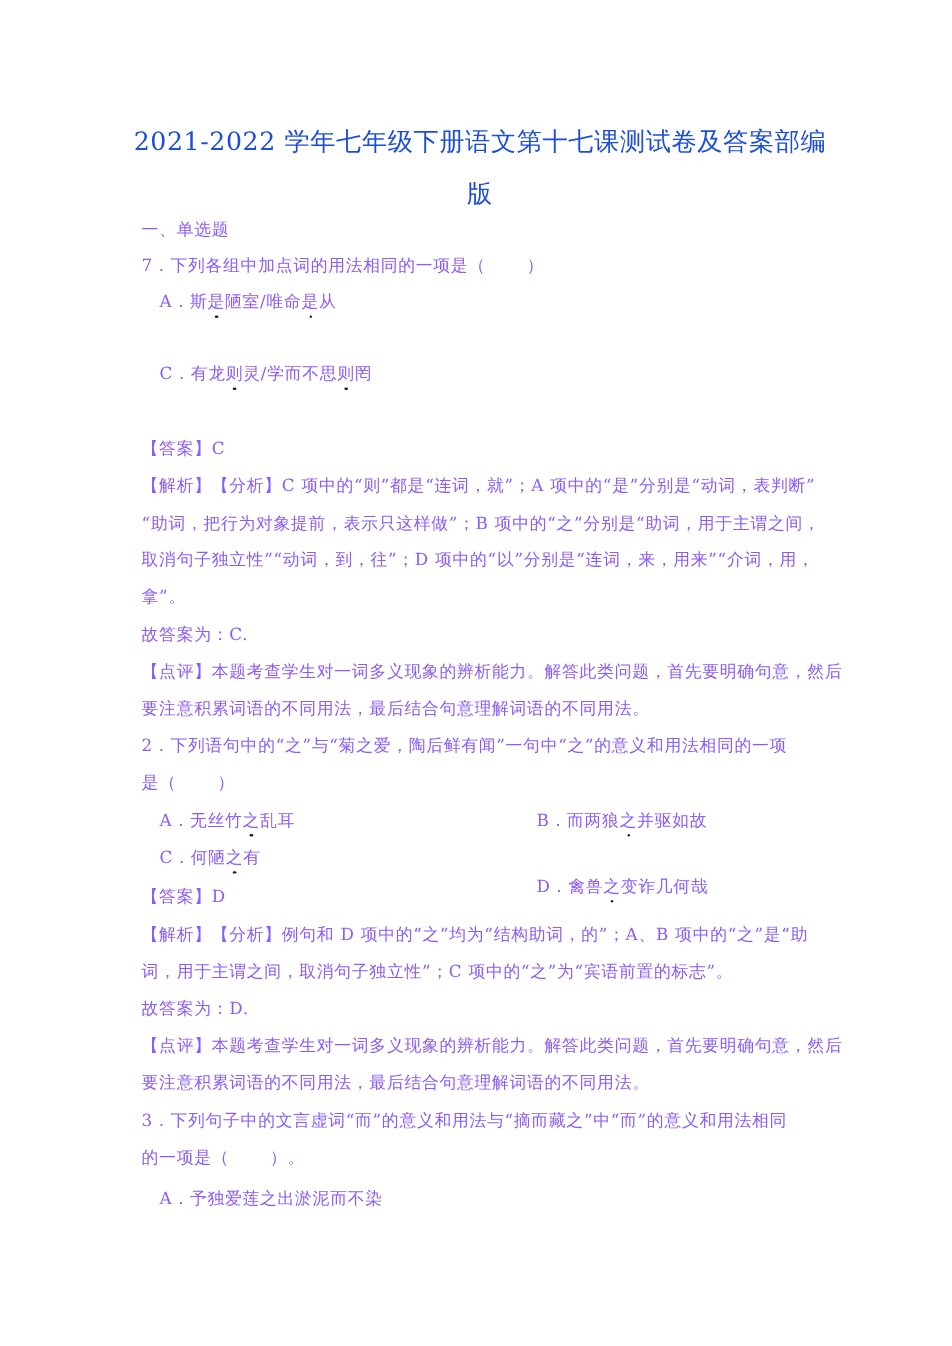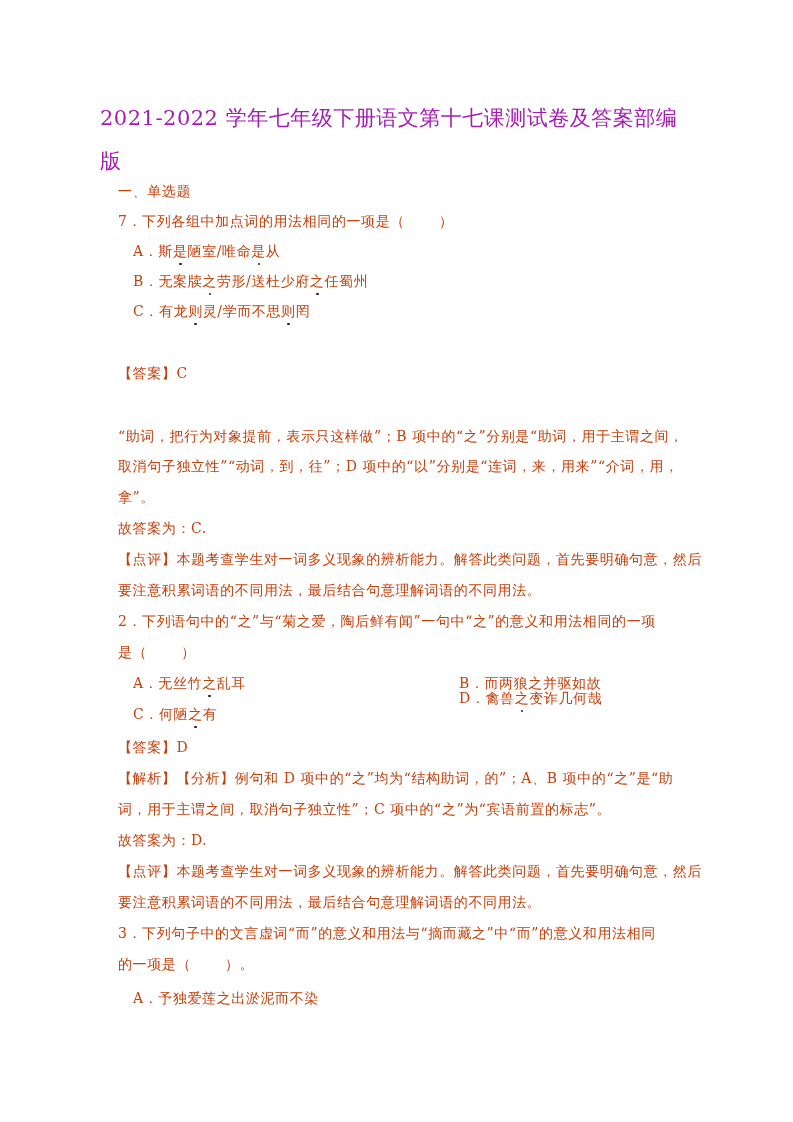--- a/index.html
+++ b/index.html
@@ -3,70 +3,70 @@
 <meta charset="utf-8">
 <style>
   html, body { margin: 0; padding: 0; }
   body {
     width: 793px; height: 1122px; background: #ffffff; color: #1a1a1a;
     font-family: "DejaVu Serif", "Liberation Serif", serif;
     position: relative; overflow: hidden;
   }
   .page { position: absolute; left: 0; top: 0; width: 793px; height: 1122px; }
   .title {
-    position: absolute; left: 100px; width: 600px; text-align: left;
-    font-size: 21px; letter-spacing: 0.5px; color: #a21caf;
+    position: absolute; left: 100px; width: 600px; text-align: center;
+    font-size: 21px; letter-spacing: 0.5px; color: #1d4ed8;
   }
   .line {
-    position: absolute; left: 118px; font-size: 14px; white-space: nowrap; color: #c2410c;
+    position: absolute; left: 118px; font-size: 14px; white-space: nowrap; color: #8b5cf6;
     letter-spacing: 0.6px;
   }
   .indent { left: 133px; }
-  .col2 { left: 447px; margin-left: 12px; }
+  .col2 { left: 447px; }
   .em { position: relative; display: inline-block; }
   .em::after {
     content: ""; position: absolute; left: 50%; bottom: -4px; width: 2.5px; height: 2.5px;
     margin-left: -1px; border-radius: 50%; background: #222;
   }
   .sp { display: inline-block; width: 34px; }
 </style>
 </head>
 <body>
 
 <div class="page">
   <div class="title" style="top:104px">2021-2022 学年七年级下册语文第十七课测试卷及答案部编</div>
   <div class="title" style="top:147px">版</div>
 
   <div class="line" style="top:183px">一、单选题</div>
 
   <div class="line" style="top:213px"><span>7．下列各组中加点词的用法相同的一项是（</span><span class="sp"></span><span>）</span></div>
 
   <div class="line indent" style="top:243px"><span>A．</span><span>斯</span><span class="em">是</span><span>陋室/唯命</span><span class="em">是</span><span>从</span></div>
 
-  <div class="line indent" style="top:273px"><span>B．</span><span>无案牍</span><span class="em">之</span><span>劳形/送杜少府</span><span class="em">之</span><span>任蜀州</span></div>
 
   <div class="line indent" style="top:303px"><span>C．</span><span>有龙</span><span class="em">则</span><span>灵/学而不思</span><span class="em">则</span><span>罔</span></div>
 
 
   <div class="line" style="top:365px">【答案】C</div>
+  <div class="line" style="top:396px">【解析】【分析】C 项中的“则”都是“连词，就”；A 项中的“是”分别是“动词，表判断”</div>
   <div class="line" style="top:428px">“助词，把行为对象提前，表示只这样做”；B 项中的“之”分别是“助词，用于主谓之间，</div>
   <div class="line" style="top:458px">取消句子独立性”“动词，到，往”；D 项中的“以”分别是“连词，来，用来”“介词，用，</div>
   <div class="line" style="top:489px">拿”。</div>
   <div class="line" style="top:520px">故答案为：C.</div>
   <div class="line" style="top:551px">【点评】本题考查学生对一词多义现象的辨析能力。解答此类问题，首先要明确句意，然后</div>
   <div class="line" style="top:582px">要注意积累词语的不同用法，最后结合句意理解词语的不同用法。</div>
 
   <div class="line" style="top:613px">2．下列语句中的“之”与“菊之爱，陶后鲜有闻”一句中“之”的意义和用法相同的一项</div>
   <div class="line" style="top:644px"><span>是（</span><span class="sp"></span><span>）</span></div>
 
   <div class="line indent" style="top:675px"><span>A．</span><span>无丝竹</span><span class="em">之</span><span>乱耳</span></div>
   <div class="line col2" style="top:675px"><span>B．</span><span>而两狼</span><span class="em">之</span><span>并驱如故</span></div>
 
   <div class="line indent" style="top:706px"><span>C．</span><span>何陋</span><span class="em">之</span><span>有</span></div>
-  <div class="line col2" style="top:690px"><span>D．</span><span>禽兽</span><span class="em">之</span><span>变诈几何哉</span></div>
+  <div class="line col2" style="top:730px"><span>D．</span><span>禽兽</span><span class="em">之</span><span>变诈几何哉</span></div>
 
   <div class="line" style="top:739px">【答案】D</div>
   <div class="line" style="top:770px">【解析】【分析】例句和 D 项中的“之”均为“结构助词，的”；A、B 项中的“之”是“助</div>
   <div class="line" style="top:801px">词，用于主谓之间，取消句子独立性”；C 项中的“之”为“宾语前置的标志”。</div>
   <div class="line" style="top:832px">故答案为：D.</div>
   <div class="line" style="top:863px">【点评】本题考查学生对一词多义现象的辨析能力。解答此类问题，首先要明确句意，然后</div>
   <div class="line" style="top:894px">要注意积累词语的不同用法，最后结合句意理解词语的不同用法。</div>
 
   <div class="line" style="top:925px">3．下列句子中的文言虚词“而”的意义和用法与“摘而藏之”中“而”的意义和用法相同</div>
   <div class="line" style="top:956px"><span>的一项是（</span><span class="sp"></span><span>）。</span></div>

